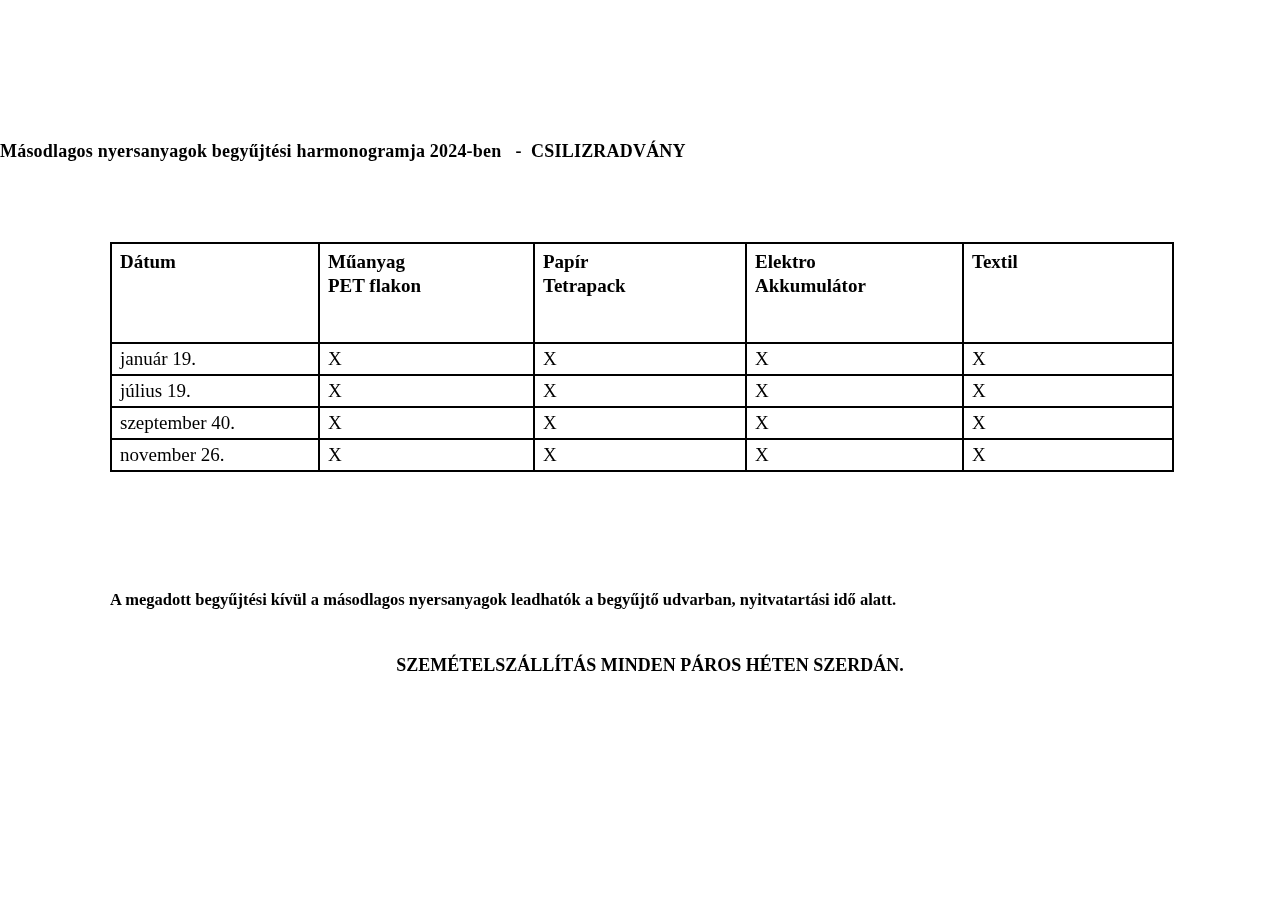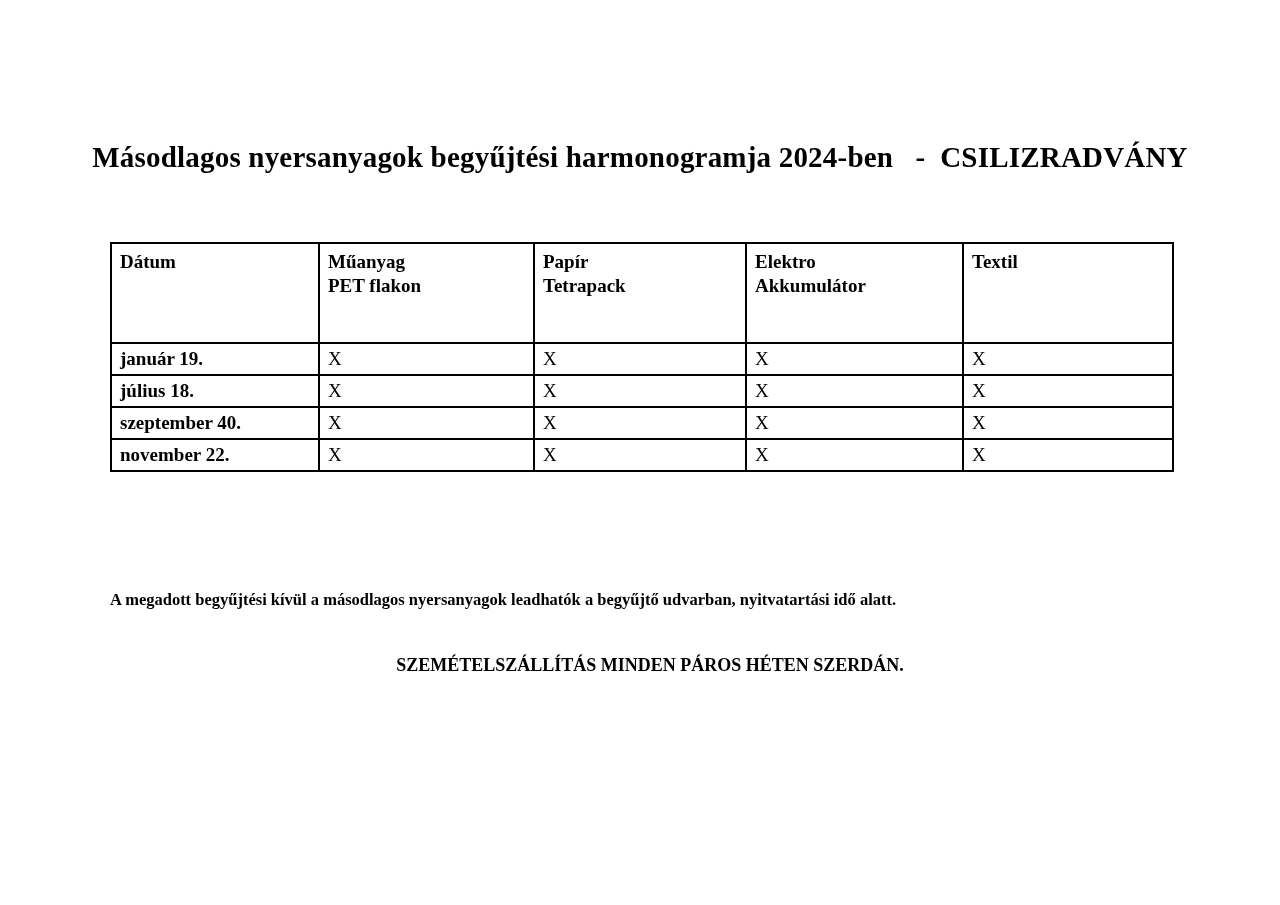--- a/index.html
+++ b/index.html
@@ -11,22 +11,22 @@
     background: #ffffff;
     font-family: "Liberation Serif", "DejaVu Serif", serif;
     color: #000000;
     overflow: hidden;
   }
   .doc-title {
     position: absolute;
     top: 141px;
     left: 0;
     width: 100%;
-    text-align: center;
-    font-size: 29px;
+    text-align: left;
+    font-size: 18px;
     font-weight: bold;
     white-space: pre;
     letter-spacing: 0.2px;
   }
   table.schedule {
     position: absolute;
     left: 110px;
     top: 242px;
     width: 1062px;
     border-collapse: collapse;
@@ -43,21 +43,21 @@
     height: 100px;
     vertical-align: top;
     padding: 6px 8px 0 8px;
     font-weight: bold;
   }
   table.schedule td {
     height: 32px;
     vertical-align: middle;
     padding: 0 8px;
   }
-  table.schedule td.date-cell { font-weight: bold; margin-top: 45px; }
+  table.schedule td.date-cell { font-weight: normal; margin-top: 45px; }
   table.schedule td.x-cell { font-weight: normal; }
   col.c0 { width: 208px; }
   col.c1 { width: 215px; }
   col.c2 { width: 212px; }
   col.c3 { width: 217px; }
   col.c4 { width: 210px; }
   .note {
     position: absolute;
     left: 110px;
     top: 590px;
@@ -117,35 +117,35 @@
     </thead>
     <tbody>
       <tr>
         <td class="date-cell">január 19.</td>
         <td class="x-cell">X</td>
         <td class="x-cell">X</td>
         <td class="x-cell">X</td>
         <td class="x-cell">X</td>
       </tr>
       <tr>
-        <td class="date-cell">július 18.</td>
+        <td class="date-cell">július 19.</td>
         <td class="x-cell">X</td>
         <td class="x-cell">X</td>
         <td class="x-cell">X</td>
         <td class="x-cell">X</td>
       </tr>
       <tr>
         <td class="date-cell">szeptember 40.</td>
         <td class="x-cell">X</td>
         <td class="x-cell">X</td>
         <td class="x-cell">X</td>
         <td class="x-cell">X</td>
       </tr>
       <tr>
-        <td class="date-cell">november 22.</td>
+        <td class="date-cell">november 26.</td>
         <td class="x-cell">X</td>
         <td class="x-cell">X</td>
         <td class="x-cell">X</td>
         <td class="x-cell">X</td>
       </tr>
     </tbody>
   </table>
 
   <div class="note">A megadott begyűjtési kívül a másodlagos nyersanyagok leadhatók a begyűjtő udvarban, nyitvatartási idő alatt.</div>
 

